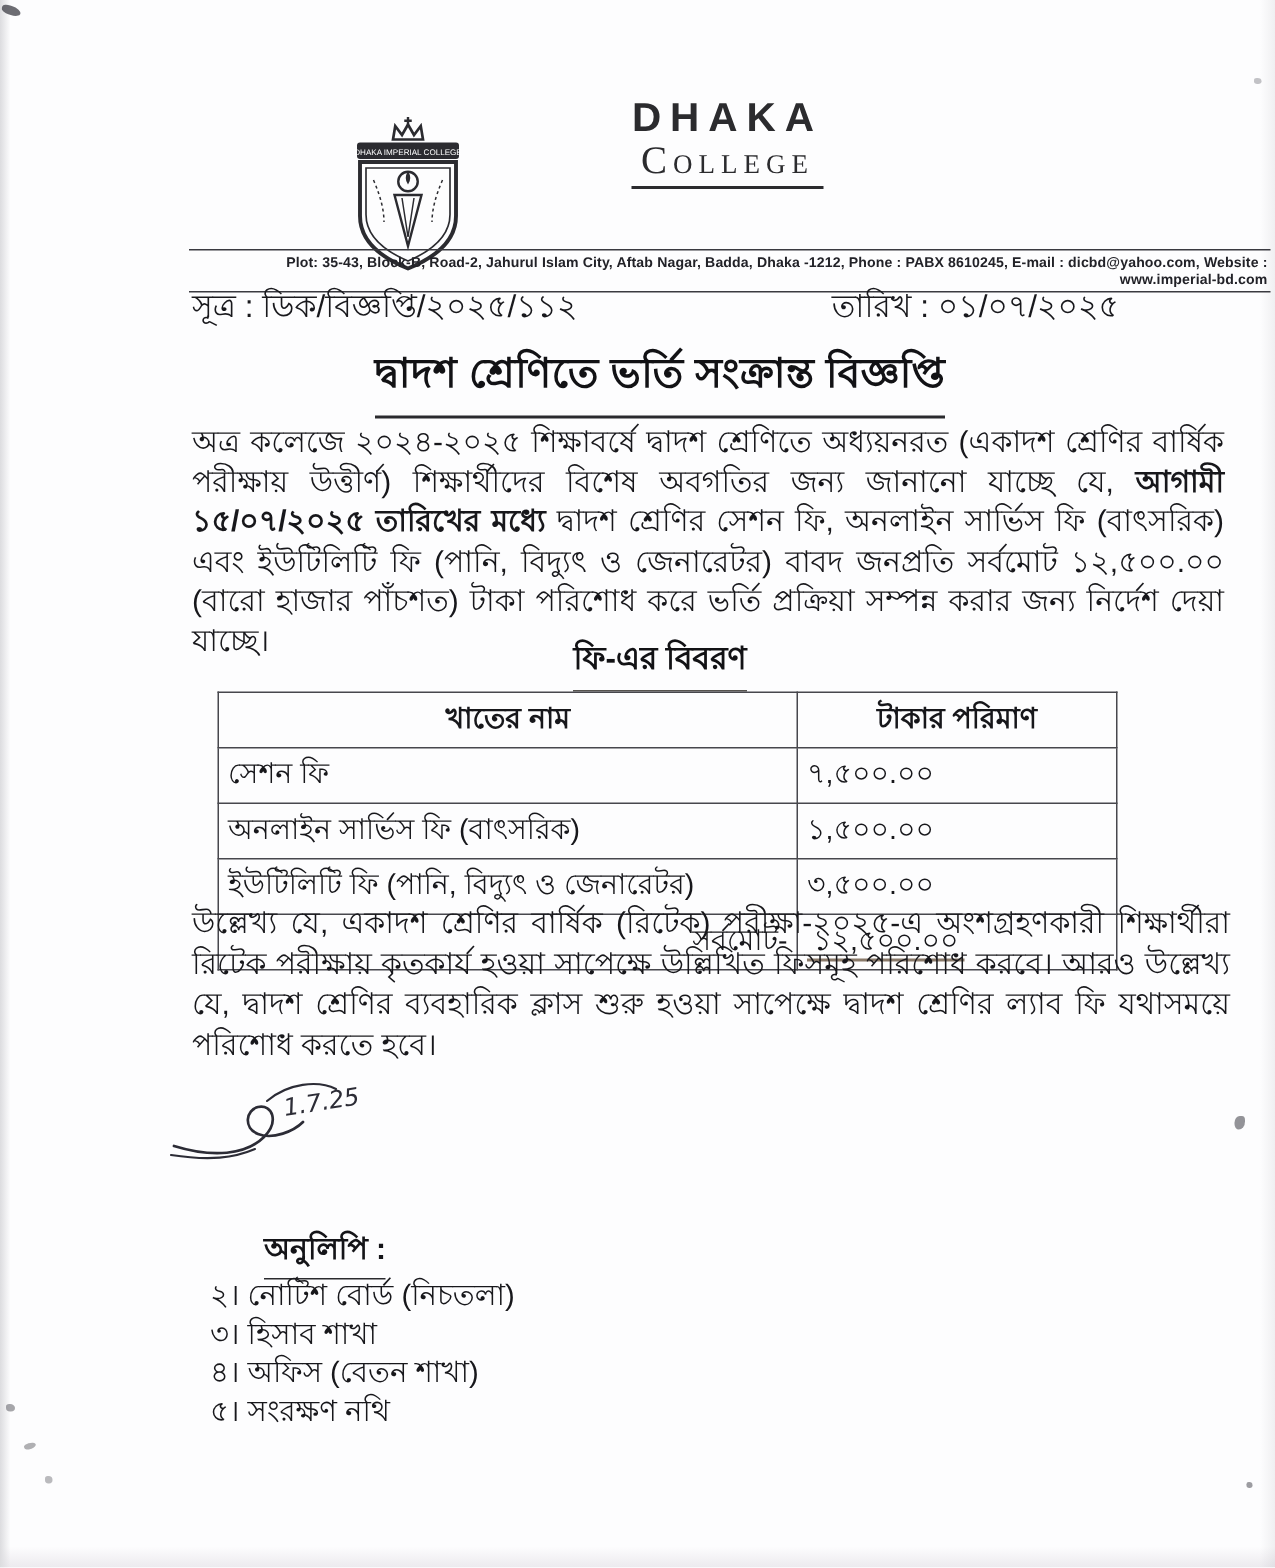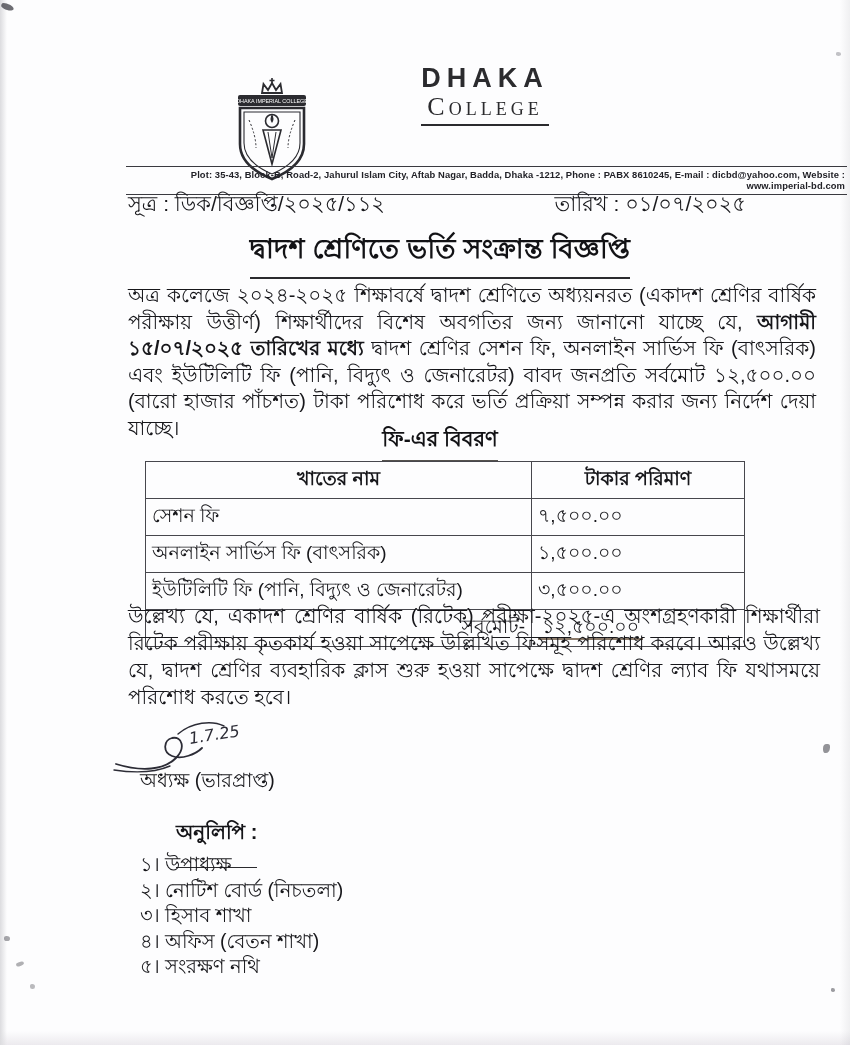--- a/index.html
+++ b/index.html
@@ -72,21 +72,21 @@
   .para2{
     position:absolute;left:128px;top:603px;width:692px;
     font-size:20px;line-height:27px;text-align:justify;color:#17171b;
   }
   
   .sig{position:absolute;left:112px;top:714px;width:210px;height:62px;}
   .designation{position:absolute;left:140px;top:766px;font-size:19.5px;color:#17171b;}
   
   .copies-head{
     position:absolute;left:176px;top:817px;font-size:20px;font-weight:700;color:#141418;
-    border-bottom:1.8px solid #2a2a2e;padding-bottom:17px;
+    border-bottom:1.8px solid #2a2a2e;padding-bottom:2px;
   }
   .copies{position:absolute;left:140px;top:852px;font-size:19.5px;color:#17171b;}
   .copies .item{height:25.6px;line-height:25.6px;white-space:nowrap;}
   
   .speck{position:absolute;background:#3c3c44;border-radius:40% 60% 50% 50%;}
   .sp1{left:1px;top:4px;width:13px;height:6px;transform:rotate(18deg);opacity:.75;}
   .sp2{left:823px;top:744px;width:7px;height:9px;opacity:.55;border-radius:50% 30% 60% 40%;}
   .sp3{left:831px;top:988px;width:4px;height:4px;opacity:.5;}
   .sp4{left:4px;top:936px;width:6px;height:5px;opacity:.45;}
   .sp5{left:16px;top:962px;width:8px;height:4px;opacity:.4;transform:rotate(-20deg);}
@@ -165,25 +165,23 @@
   </table>
 
   <div class="para2">উল্লেখ্য যে, একাদশ শ্রেণির বার্ষিক (রিটেক) পরীক্ষা-২০২৫-এ অংশগ্রহণকারী শিক্ষার্থীরা রিটেক পরীক্ষায় কৃতকার্য হওয়া সাপেক্ষে উল্লিখিত ফিসমূহ পরিশোধ করবে। আরও উল্লেখ্য যে, দ্বাদশ শ্রেণির ব্যবহারিক ক্লাস শুরু হওয়া সাপেক্ষে দ্বাদশ শ্রেণির ল্যাব ফি যথাসময়ে পরিশোধ করতে হবে।</div>
 
   <svg class="sig" viewBox="0 0 210 62">
     <path d="M4 50 C30 58 52 56 64 44 C74 34 70 22 60 24 C52 26 50 38 60 42 C70 46 84 40 90 34" fill="none" stroke="#2c2c36" stroke-width="1.8" stroke-linecap="round"></path>
     <path d="M2 56 C28 60 44 58 58 52" fill="none" stroke="#2c2c36" stroke-width="1.4" stroke-linecap="round"></path>
     <path d="M66 20 C80 8 100 6 112 12" fill="none" stroke="#2c2c36" stroke-width="1.4" stroke-linecap="round"></path>
     <text x="78" y="30" font-size="16" fill="#2c2c36" transform="rotate(-9 78 30)" font-family="DejaVu Sans, sans-serif" font-style="italic">1.7.25</text>
   </svg>
-  <div class="designation">অধ্যক্ষ (ভারপ্রাপ্ত)</div>
 
   <div class="copies-head">অনুলিপি :</div>
   <div class="copies">
-    <div class="item">১।  উপাধ্যক্ষ</div>
     <div class="item">২।  নোটিশ বোর্ড (নিচতলা)</div>
     <div class="item">৩।  হিসাব শাখা</div>
     <div class="item">৪।  অফিস (বেতন শাখা)</div>
     <div class="item">৫।  সংরক্ষণ নথি</div>
   </div>
 
   <div class="speck sp1"></div>
   <div class="speck sp2"></div>
   <div class="speck sp3"></div>
   <div class="speck sp4"></div>

